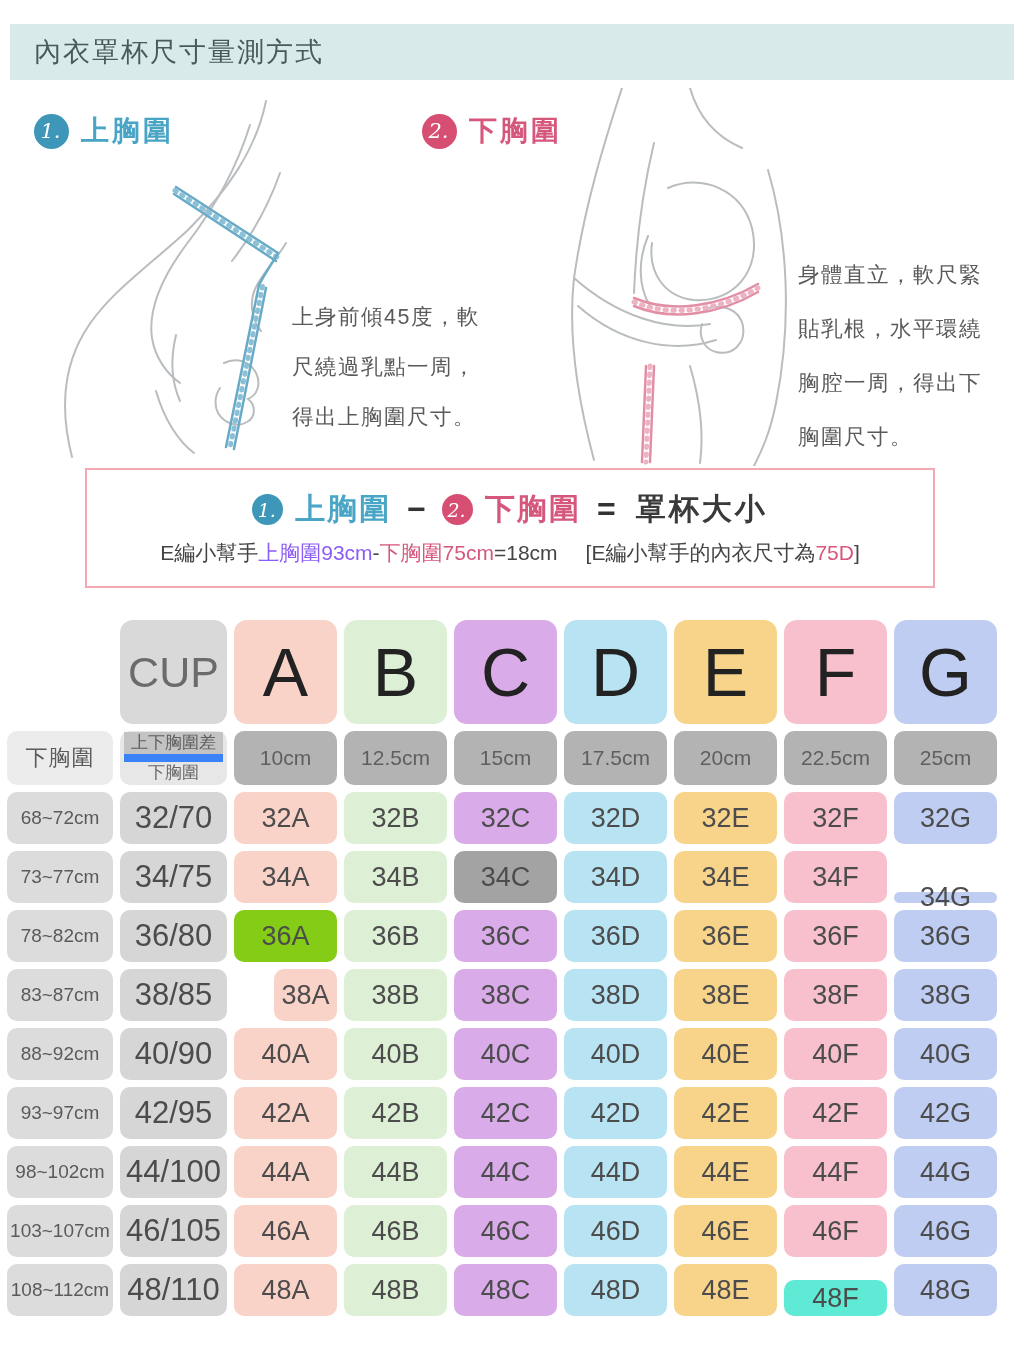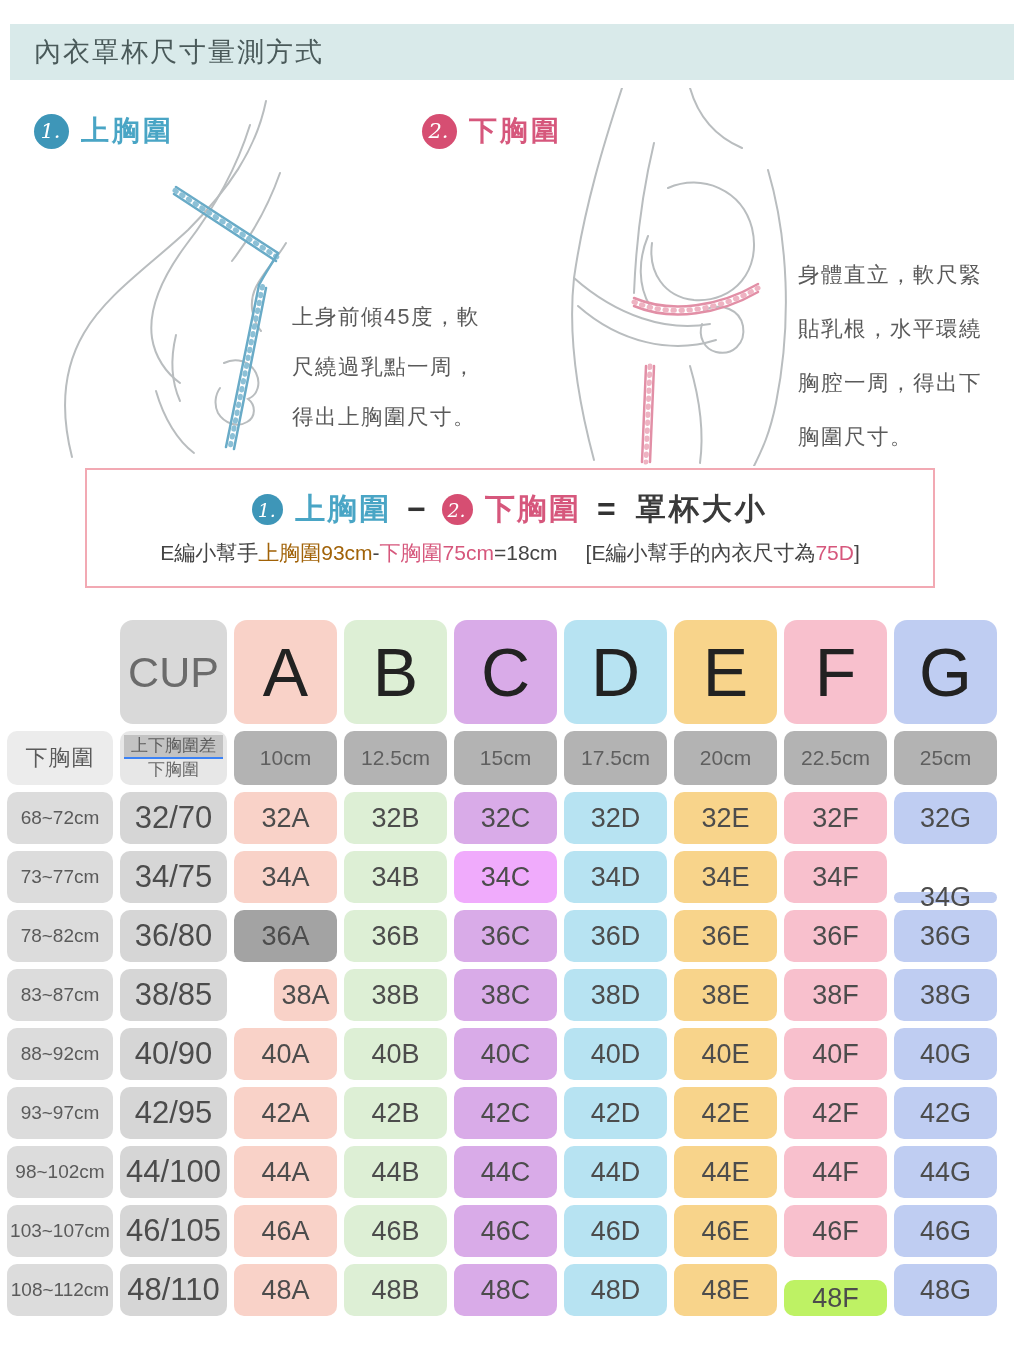--- a/index.html
+++ b/index.html
@@ -55,42 +55,42 @@
     display:flex;flex-direction:column;align-items:center;justify-content:center;gap:9px;
   }
   .formula-main{display:flex;align-items:center;gap:12px;}
   .formula-main .f-num{width:31px;height:31px;font-size:19px;}
   .f-word{font-size:30px;font-weight:bold;letter-spacing:2px;}
   .f-word.blue{color:#49a5c5;}
   .f-word.pink{color:#d6577c;}
   .f-op{font-size:32px;font-weight:800;color:#333;margin:0 4px;}
   .f-result{font-size:30px;font-weight:bold;color:#3a3a3a;letter-spacing:3px;margin-left:4px;}
   .formula-example{font-size:21px;color:#444;}
-  .formula-example .blue{color:#a16207;}
+  .formula-example .blue{color:#8b5cf6;}
   .formula-example .pink{color:#d6577c;}
   .formula-example .note{margin-left:28px;}
 
   
   .size-table{
     position:absolute;left:7px;top:620px;width:990px;
     display:grid;
     grid-template-columns:106px 107px repeat(7,1fr);
     grid-template-rows:104px 54px repeat(9,52px);
     gap:7px;
   }
   .cell{
     display:flex;align-items:center;justify-content:center;
     border-radius:10px;color:var(--ink);
   }
   .cell.spacer{background:transparent;}
   .cell.cup-header{background:#d9d9d9;font-size:43px;color:#6b6b6b;border-radius:13px;}
   .cell.cup-letter{font-size:68px;color:#222;border-radius:13px;}
   .cell.sub-band{background:#ececec;font-size:22px;color:#5a5a5a;letter-spacing:1px;}
   .cell.sub-frac{background:#e7e7e7;flex-direction:column;font-size:17px;color:#666;line-height:1.3;}
-  .frac-top{background:#c3c3c3;border-bottom:2px solid #3b82f6;padding:0 7px;color:#5d5d5d;width:auto;}
+  .frac-top{background:#c3c3c3;border-bottom:8px solid #3b82f6;padding:0 7px;color:#5d5d5d;width:auto;}
   .frac-bottom{color:#666;}
   .cell.diff{background:#b3b3b3;font-size:21px;color:#5f5f5f;}
   .cell.rowlabel{background:#dcdcdc;font-size:19px;color:#5a5a5a;}
   .cell.band{background:#d6d6d6;font-size:31px;color:#4c4c4c;}
   .cell.data{font-size:27px;color:#4c4c4c;}
 </style>
 </head>
 <body>
 
 <div class="page">
@@ -197,28 +197,28 @@
       <div class="cell data" style="background: rgb(221, 239, 213);">32B</div>
       <div class="cell data" style="background: rgb(217, 171, 232);">32C</div>
       <div class="cell data" style="background: rgb(183, 227, 242);">32D</div>
       <div class="cell data" style="background: rgb(248, 212, 139);">32E</div>
       <div class="cell data" style="background: rgb(248, 192, 205);">32F</div>
       <div class="cell data" style="background: rgb(191, 205, 242);">32G</div>
       <div class="cell rowlabel">73~77cm</div>
       <div class="cell band">34/75</div>
       <div class="cell data" style="background: rgb(249, 210, 200);">34A</div>
       <div class="cell data" style="background: rgb(221, 239, 213);">34B</div>
-      <div class="cell data" style="background: #f0abfc;">34C</div>
+      <div class="cell data" style="background: #a3a3a3;">34C</div>
       <div class="cell data" style="background: rgb(183, 227, 242);">34D</div>
       <div class="cell data" style="background: rgb(248, 212, 139);">34E</div>
       <div class="cell data" style="background: rgb(248, 192, 205);">34F</div>
       <div class="cell data" style="background: rgb(191, 205, 242); margin-top: 41px;">34G</div>
       <div class="cell rowlabel">78~82cm</div>
       <div class="cell band">36/80</div>
-      <div class="cell data" style="background: #a3a3a3;">36A</div>
+      <div class="cell data" style="background: #84cc16;">36A</div>
       <div class="cell data" style="background: rgb(221, 239, 213);">36B</div>
       <div class="cell data" style="background: rgb(217, 171, 232);">36C</div>
       <div class="cell data" style="background: rgb(183, 227, 242);">36D</div>
       <div class="cell data" style="background: rgb(248, 212, 139);">36E</div>
       <div class="cell data" style="background: rgb(248, 192, 205);">36F</div>
       <div class="cell data" style="background: rgb(191, 205, 242);">36G</div>
       <div class="cell rowlabel">83~87cm</div>
       <div class="cell band">38/85</div>
       <div class="cell data" style="background: rgb(249, 210, 200); margin-left: 40px;">38A</div>
       <div class="cell data" style="background: rgb(221, 239, 213);">38B</div>
@@ -250,30 +250,30 @@
       <div class="cell data" style="background: rgb(249, 210, 200);">44A</div>
       <div class="cell data" style="background: rgb(221, 239, 213);">44B</div>
       <div class="cell data" style="background: rgb(217, 171, 232);">44C</div>
       <div class="cell data" style="background: rgb(183, 227, 242);">44D</div>
       <div class="cell data" style="background: rgb(248, 212, 139);">44E</div>
       <div class="cell data" style="background: rgb(248, 192, 205);">44F</div>
       <div class="cell data" style="background: rgb(191, 205, 242);">44G</div>
       <div class="cell rowlabel">103~107cm</div>
       <div class="cell band">46/105</div>
       <div class="cell data" style="background: rgb(249, 210, 200);">46A</div>
-      <div class="cell data" style="background: rgb(221, 239, 213); border-radius: 16px;">46B</div>
+      <div class="cell data" style="background: rgb(221, 239, 213);">46B</div>
       <div class="cell data" style="background: rgb(217, 171, 232);">46C</div>
       <div class="cell data" style="background: rgb(183, 227, 242);">46D</div>
       <div class="cell data" style="background: rgb(248, 212, 139);">46E</div>
       <div class="cell data" style="background: rgb(248, 192, 205);">46F</div>
       <div class="cell data" style="background: rgb(191, 205, 242);">46G</div>
       <div class="cell rowlabel">108~112cm</div>
       <div class="cell band">48/110</div>
       <div class="cell data" style="background: rgb(249, 210, 200);">48A</div>
       <div class="cell data" style="background: rgb(221, 239, 213);">48B</div>
       <div class="cell data" style="background: rgb(217, 171, 232);">48C</div>
       <div class="cell data" style="background: rgb(183, 227, 242);">48D</div>
       <div class="cell data" style="background: rgb(248, 212, 139);">48E</div>
-      <div class="cell data" style="background: #bef264; margin-top: 16px;">48F</div>
+      <div class="cell data" style="background: #5eead4; margin-top: 16px;">48F</div>
       <div class="cell data" style="background: rgb(191, 205, 242);">48G</div>
     </div>
 
 </div>
 
 </body></html>

